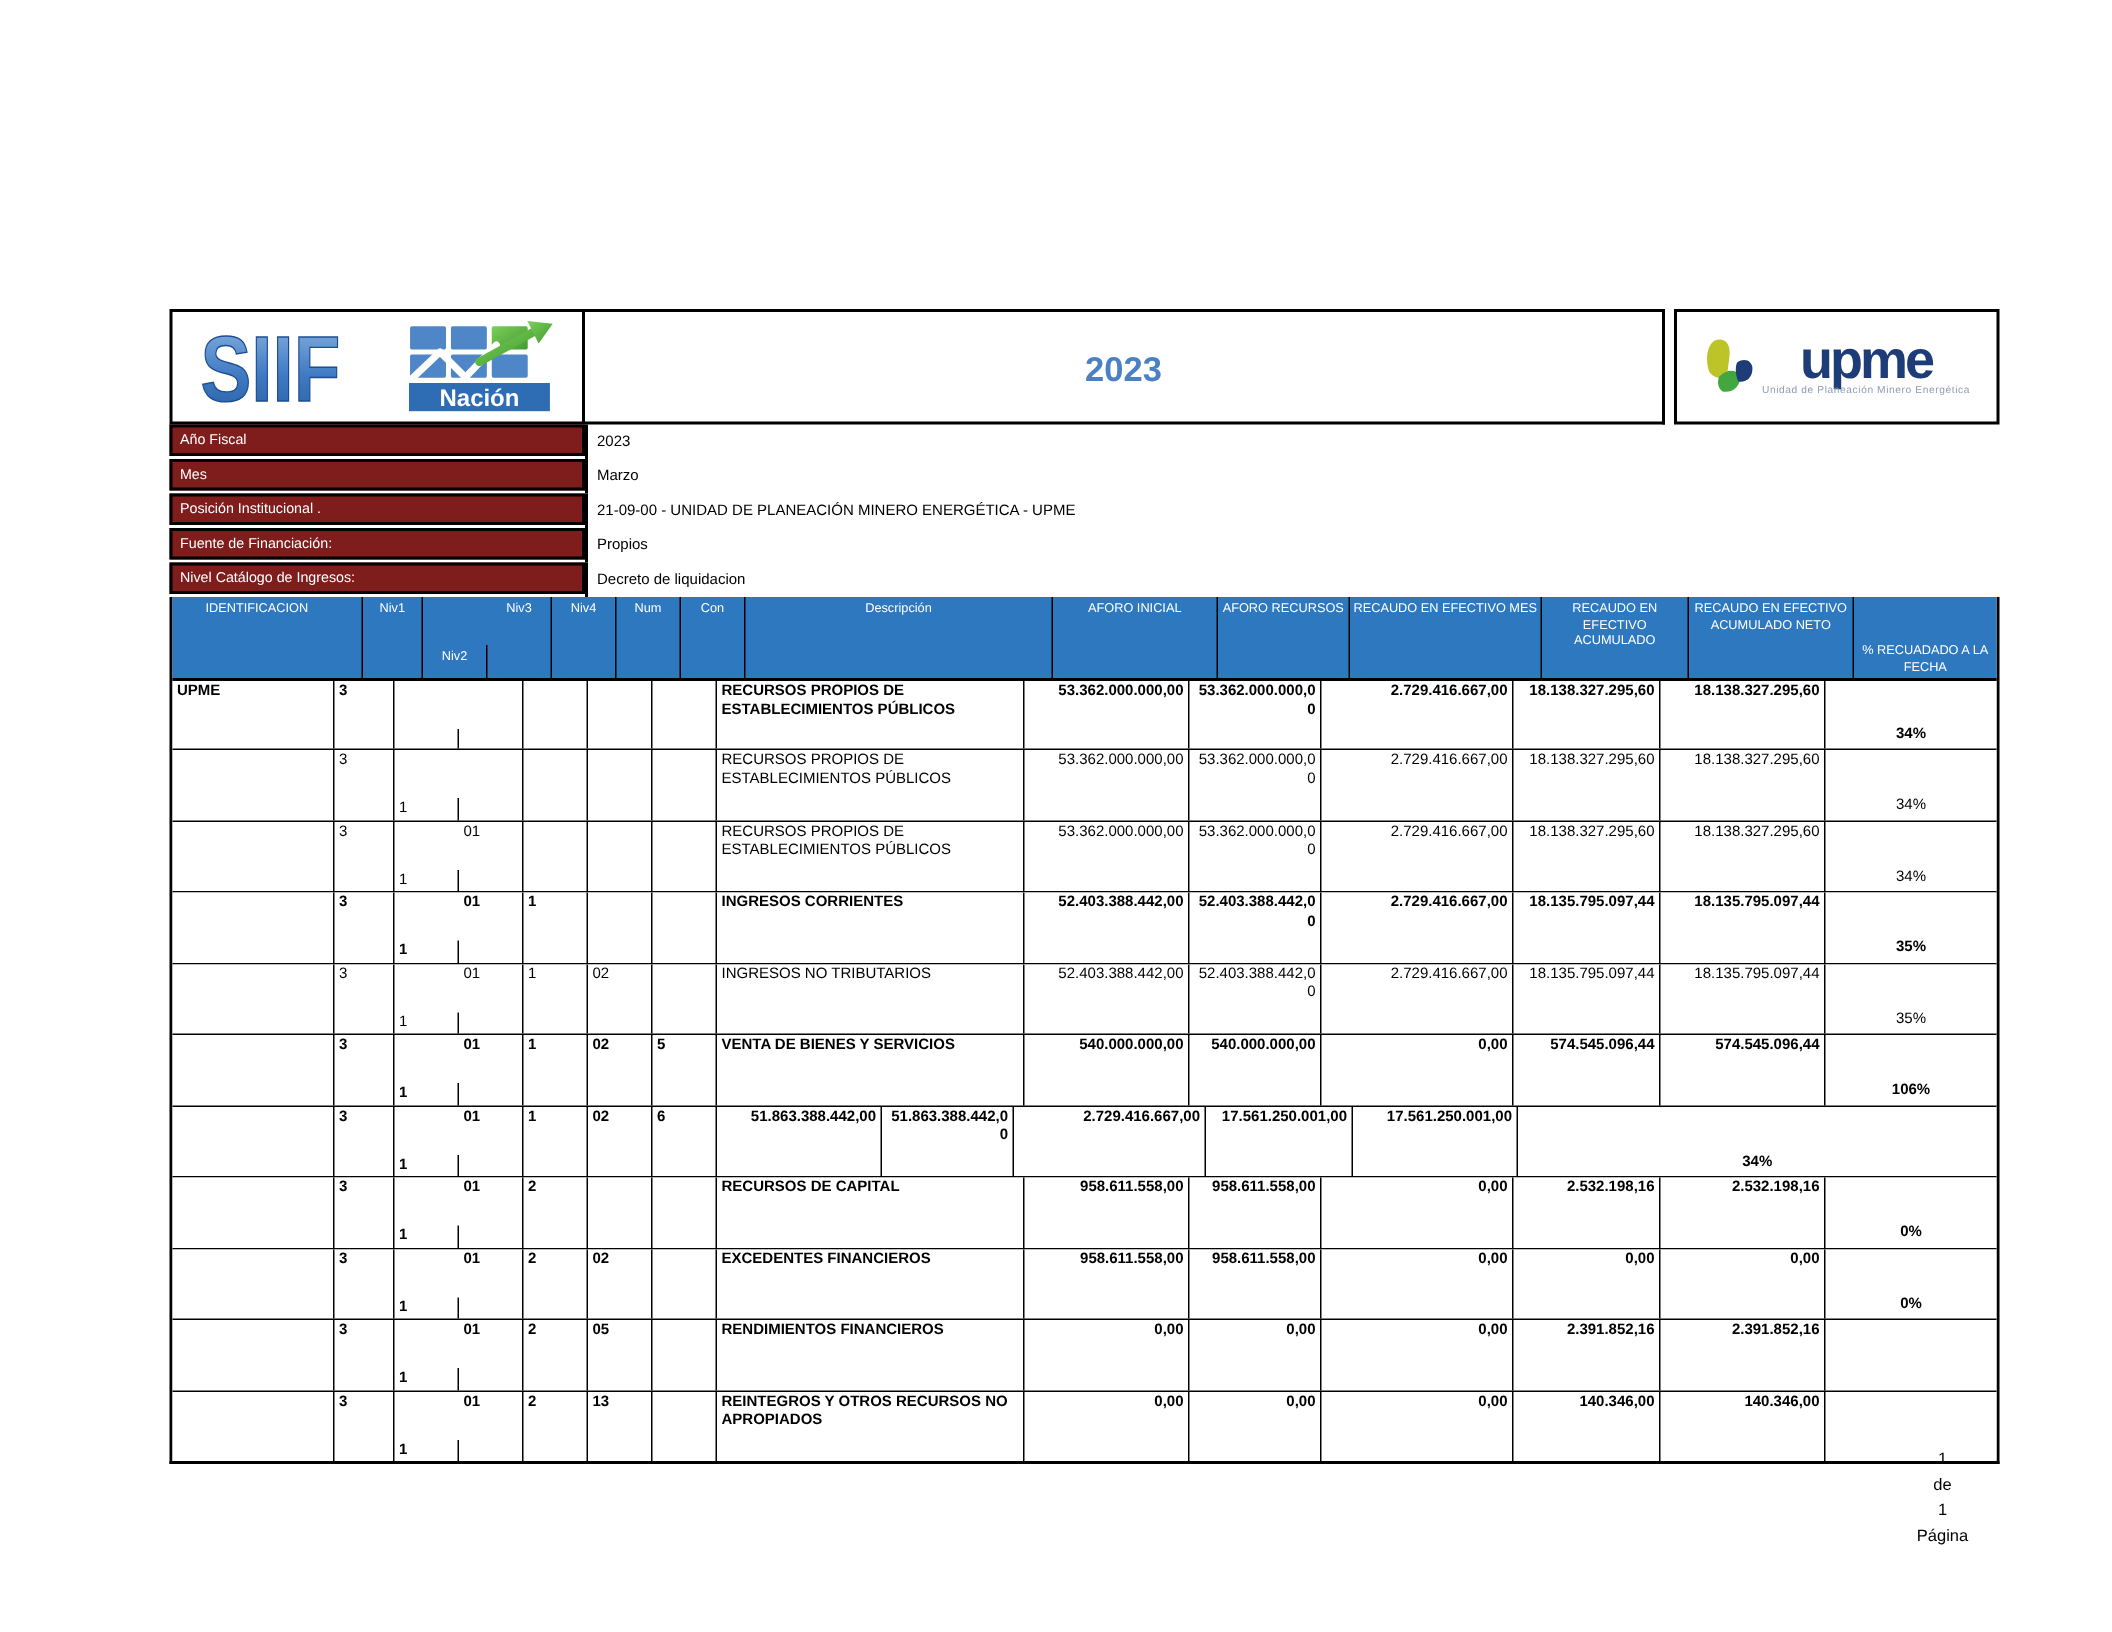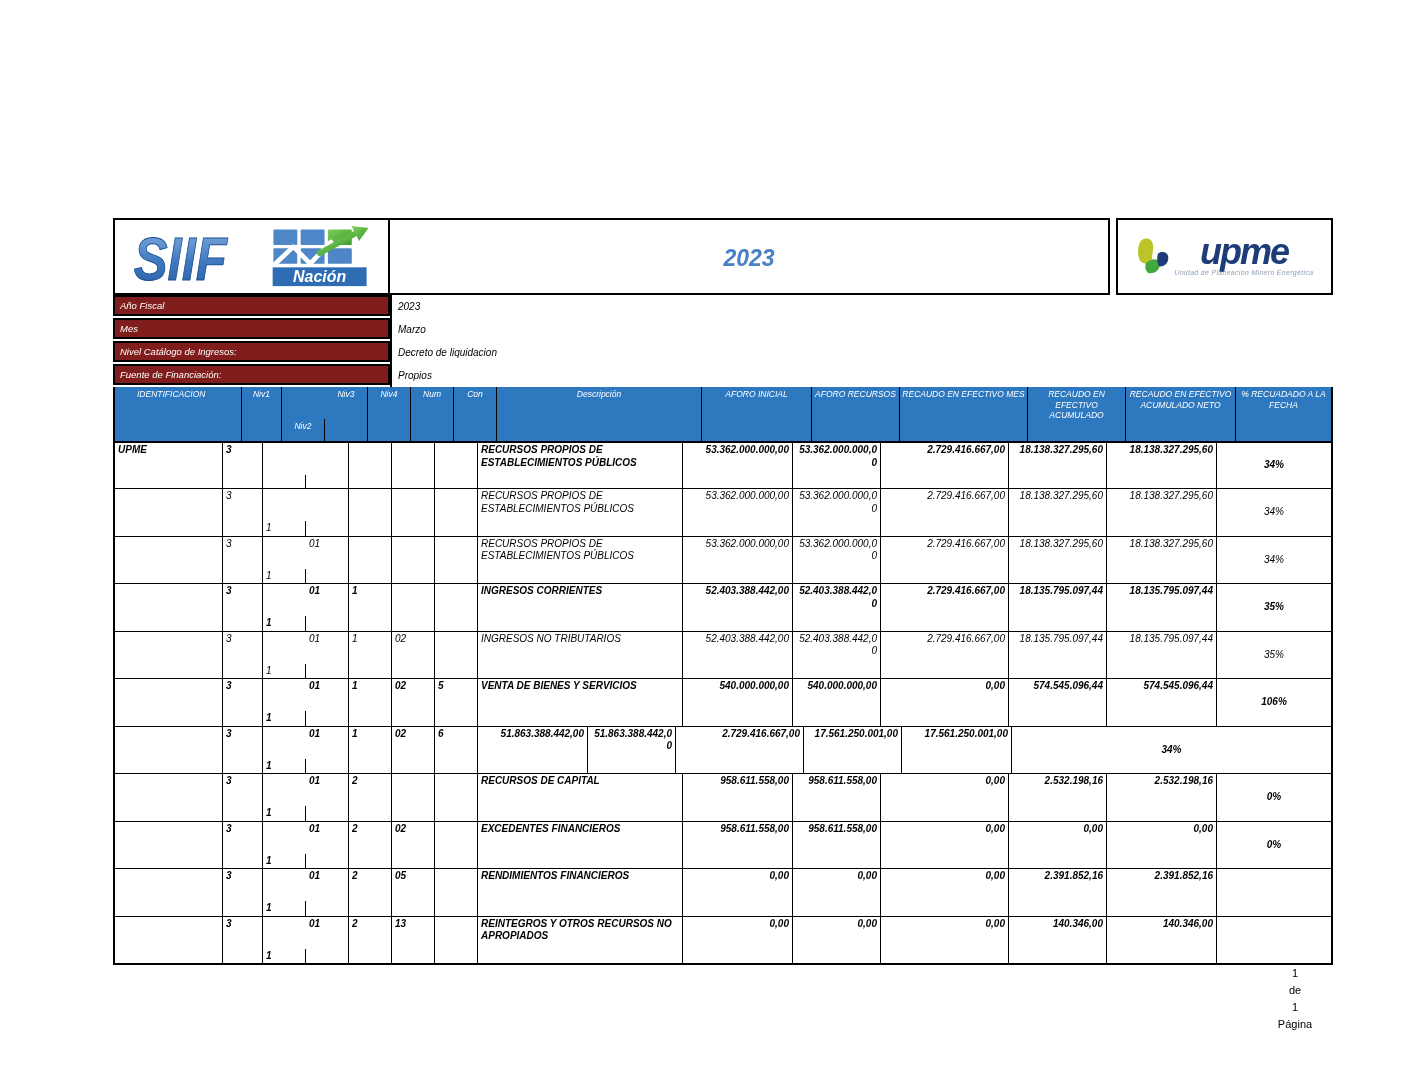--- a/index.html
+++ b/index.html
@@ -1,20 +1,20 @@
 <!DOCTYPE html>
 <html><head>
 <meta charset="utf-8">
 <style>
   * { margin:0; padding:0; box-sizing:border-box; }
   html,body { width:1408px; height:1088px; background:#ffffff;
               font-family:"Liberation Sans", sans-serif; color:#000; }
   body { position:relative; overflow:hidden; }
 
-  .report { position:absolute; left:113px; top:218px; width:1220px;font-style:italic; }
+  .report { position:absolute; left:113px; top:206px; width:1220px; }
 
   
   .band1 { display:flex; height:77px; }
   .siif-cell { width:277px; border:2px solid #000; background:#fff;
                display:flex; align-items:center; justify-content:center; }
   .title-cell { width:720px; border:2px solid #000; border-left:none;
                 display:flex; flex-direction:column; align-items:center; justify-content:center;
                 color:#4A80C4; font-weight:bold; text-align:center; }
   .title-line1 { font-size:23px; line-height:1.2; }
   .title-line2 { font-size:23px; line-height:1.2; margin-top:5px; }
@@ -48,21 +48,21 @@
   .tr { display:flex; border-bottom:1.5px solid #000; min-height:20px; background:#fff; }
   .tr:last-child { border-bottom:none; }
   .td { border-right:1.5px solid #000; font-size:10px; line-height:1.25;
         padding:1px 3px; flex-shrink:0; }
   .td:last-child { border-right:none; }
   .tr.bold .td { font-weight:bold; }
 
   .c0 { width:108px; } .c1 { width:40px; } .c2 { width:43px;margin-top:32px; } .c3 { width:43px; }
   .c4 { width:43px; } .c5 { width:43px; } .c6 { width:43px; } .c7 { width:205px; }
   .c8 { width:110px; } .c9 { width:88px; } .c10 { width:128px; } .c11 { width:98px; }
-  .c12 { width:110px; } .c13 { flex:1 1 auto; width:auto; }
+  .c12 { width:110px; } .c13 { flex:1 1 auto; width:auto;margin-top:28px; }
 
   .td.c8, .td.c9, .td.c10, .td.c11, .td.c12 { text-align:right; }
   .td.c9 { word-break:break-all; }
   .td.c13 { display:flex; align-items:center; justify-content:center; text-align:center; }
 
   
   .tbody-rows .tr:nth-child(1), .tbody-rows .tr:nth-child(2),
   .tbody-rows .tr:nth-child(3) { min-height:46px; }
   .tbody-rows .tr:nth-child(4), .tbody-rows .tr:nth-child(5) { min-height:38px; }
   .tbody-rows .tr:nth-child(6) { min-height:21px; }
@@ -142,36 +142,44 @@
 
   <div class="info-row">
     <div class="info-label">
           <span class="lt">Mes</span>
         </div>
     <div class="info-value">
           <span class="vt">Marzo</span>
         </div>
   </div>
 
+  <div class="info-row">
+    <div class="info-label">
+          <span class="lt">Posición Institucional .</span>
+        </div>
+    <div class="info-value">
+          <span class="vt">21-09-00 - UNIDAD DE PLANEACIÓN MINERO ENERGÉTICA - UPME</span>
+        </div>
+  </div>
+
+  <div class="info-row">
+    <div class="info-label">
+          <span class="lt">Fuente de Financiación:</span>
+        </div>
+    <div class="info-value">
+          <span class="vt">Propios</span>
+        </div>
+  </div>
 
   <div class="info-row">
     <div class="info-label">
           <span class="lt">Nivel Catálogo de Ingresos:</span>
         </div>
     <div class="info-value">
           <span class="vt">Decreto de liquidacion</span>
-        </div>
-  </div>
-
-  <div class="info-row">
-    <div class="info-label">
-          <span class="lt">Fuente de Financiación:</span>
-        </div>
-    <div class="info-value">
-          <span class="vt">Propios</span>
         </div>
   </div>
 </div>
 
   <div class="budget-table">
     <div class="thead" id="thead">
         <div class="th c0">
           <span>IDENTIFICACION</span>
         </div>
         <div class="th c1">

